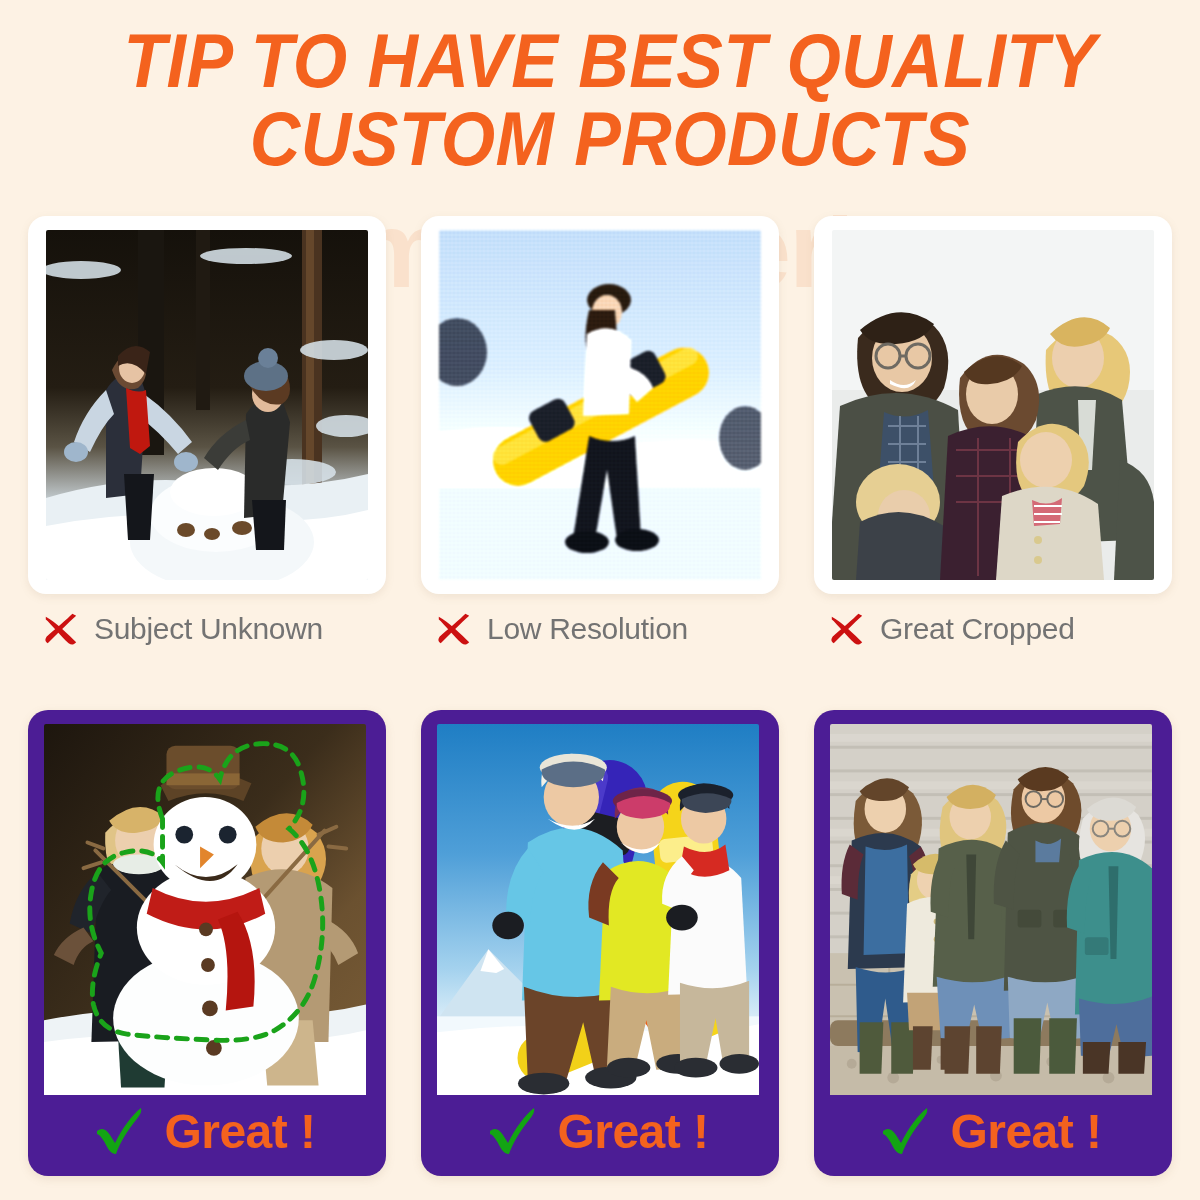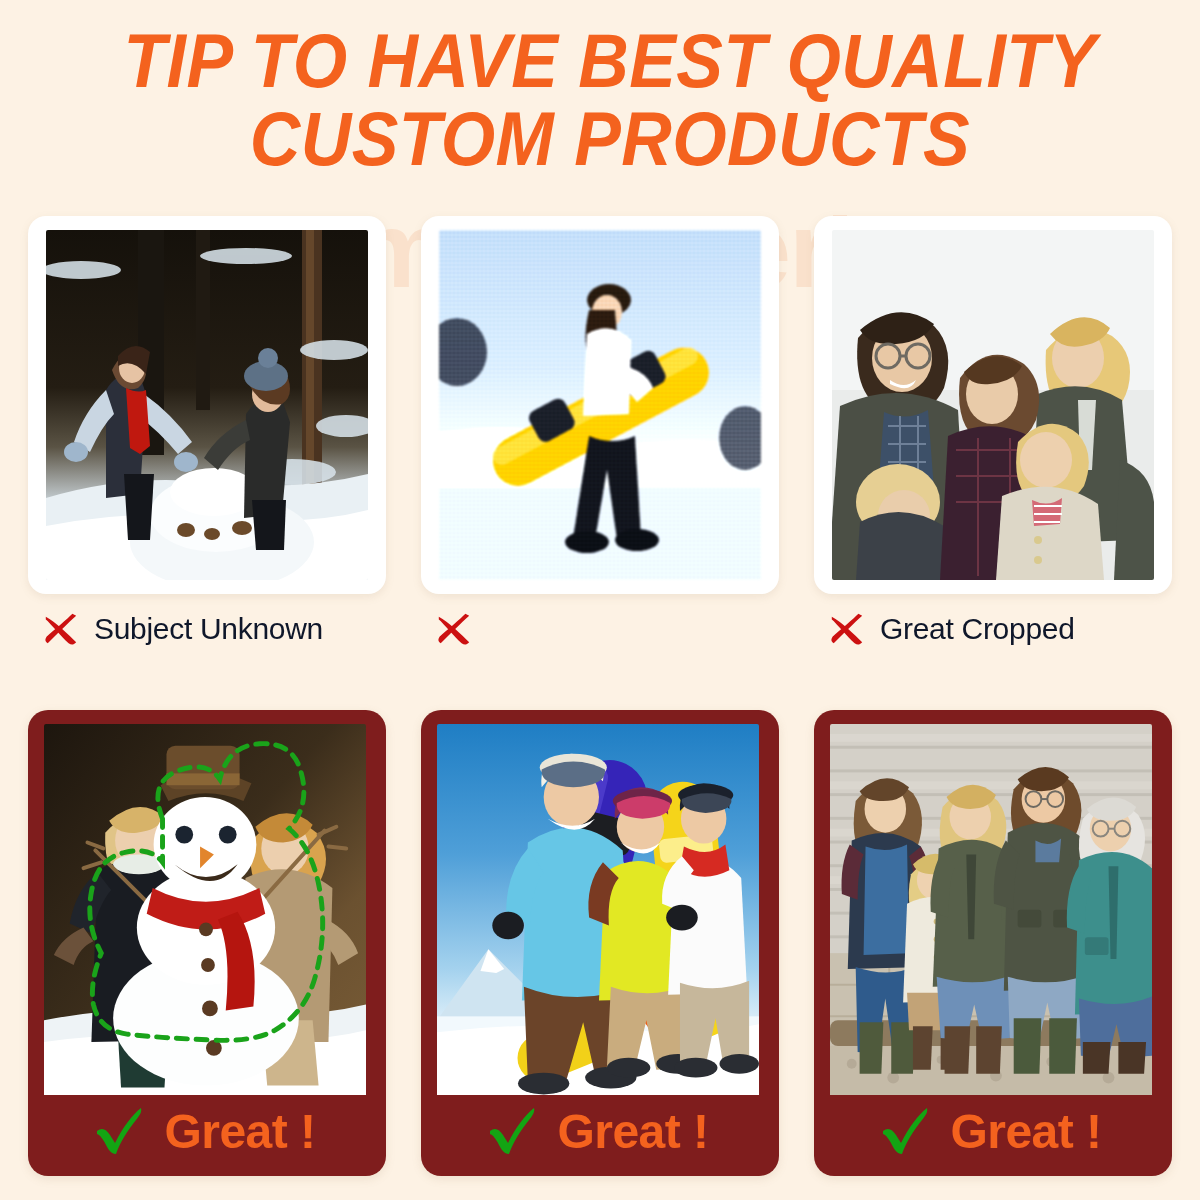--- a/index.html
+++ b/index.html
@@ -106,31 +106,31 @@
     display: flex;
     align-items: center;
     gap: 14px;
     margin-top: 16px;
     padding-left: 14px;
   }
   .caption-text {
     font-family: "Liberation Sans", sans-serif;
     font-size: 30px;
     font-weight: 400;
-    color: #0f172a;
+    color: #737373;
     letter-spacing: -0.3px;
     white-space: nowrap;
   }
 
   .x-icon { width: 38px; height: 38px; flex: 0 0 38px; }
   .check-icon { width: 50px; height: 52px; flex: 0 0 50px; }
 
   
   .card-full {
-    background: #7f1d1d;
+    background: #4c1d95;
     border-radius: 20px;
     box-shadow: 0 3px 10px rgba(150,120,90,0.15);
     width: 100%;
     height: 466px;
     padding: 14px 20px 10px 16px;
     display: flex;
     flex-direction: column;
   }
   .card-full .photo-wrap { height: 376px; }
   .great-row {
@@ -294,20 +294,21 @@
             <ellipse cx="198" cy="310" rx="22" ry="11" fill="#16181c"></ellipse>
           </svg>
           <div class="noise"></div>
         </div>
       </div>
       <div class="caption">
         <svg class="x-icon" viewBox="0 0 40 40">
           <path d="M4 7 C14 12 28 26 36 34 C33 37 31 37 28 35 C20 28 9 14 4 10 Z" fill="#CC1111"></path>
           <path d="M36 6 C28 13 14 27 6 35 C3 33 3 31 5 28 C13 21 27 9 32 4 Z" fill="#CC1111"></path>
         </svg>
+        <span class="caption-text">Low Resolution</span>
       </div>
     </div>
 
     <div class="cell">
       <div class="card-frame">
         <div class="photo">
           <svg class="art" viewBox="0 0 322 350" preserveAspectRatio="none">
             <rect width="322" height="350" fill="#f3f5f5"></rect>
             <rect y="160" width="322" height="190" fill="#eaeceb"></rect>
 

